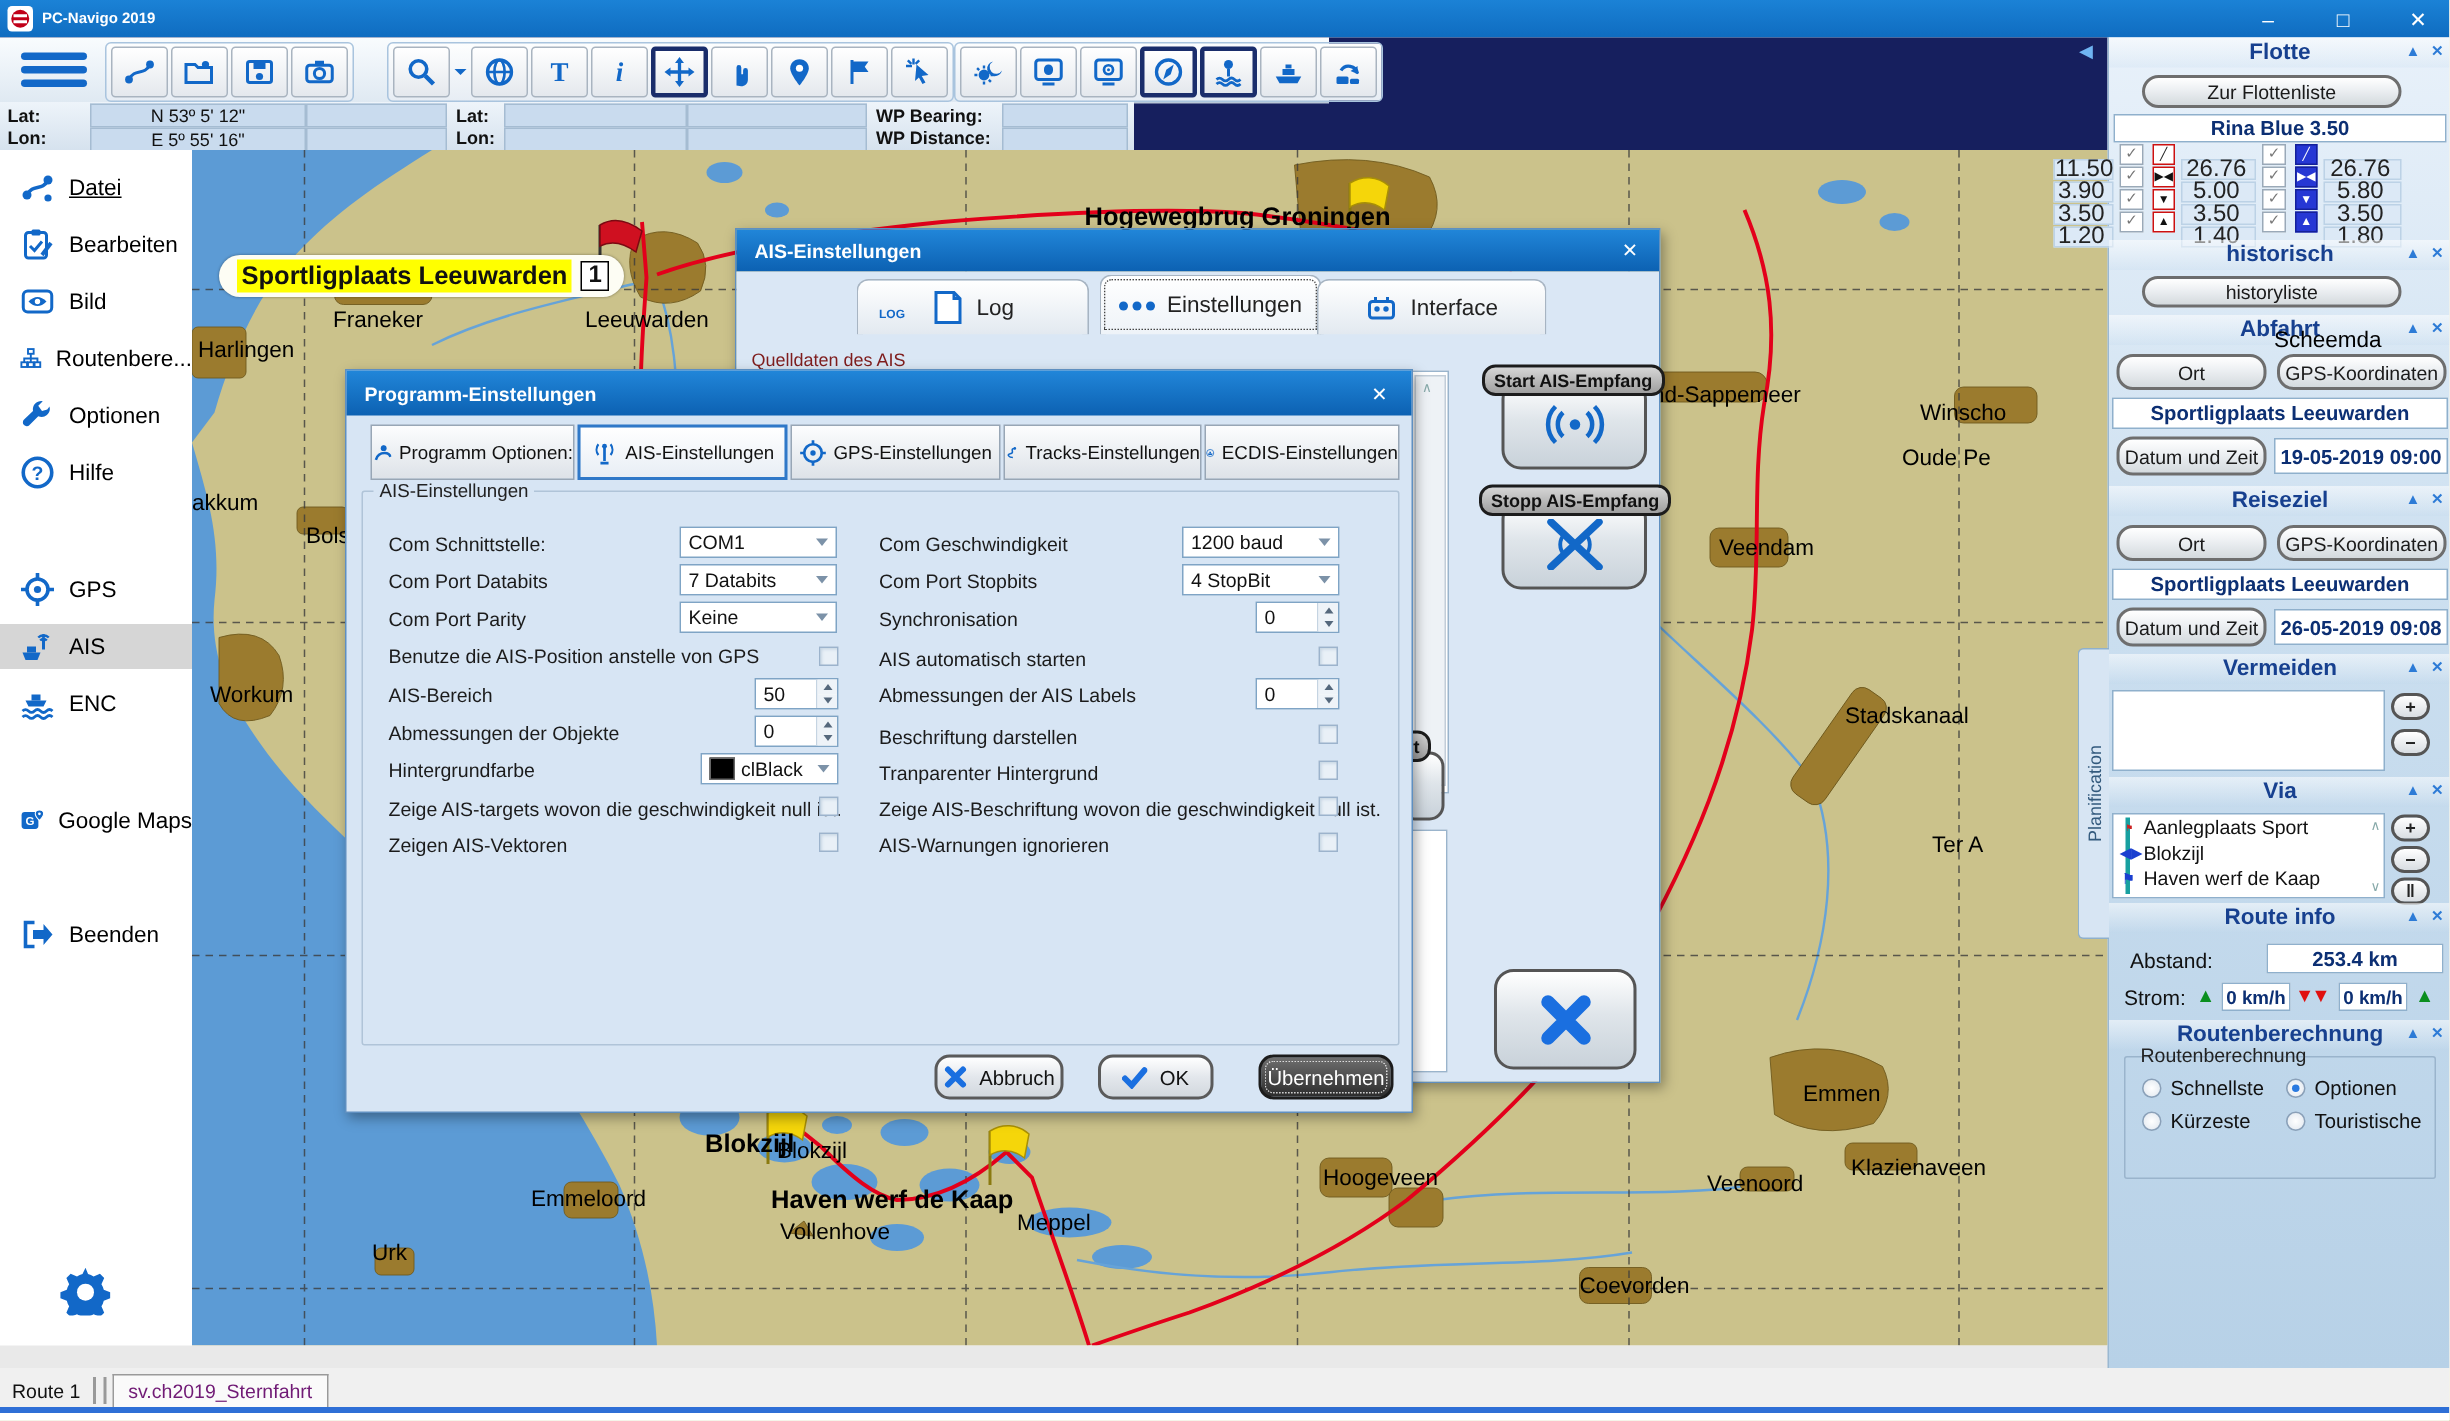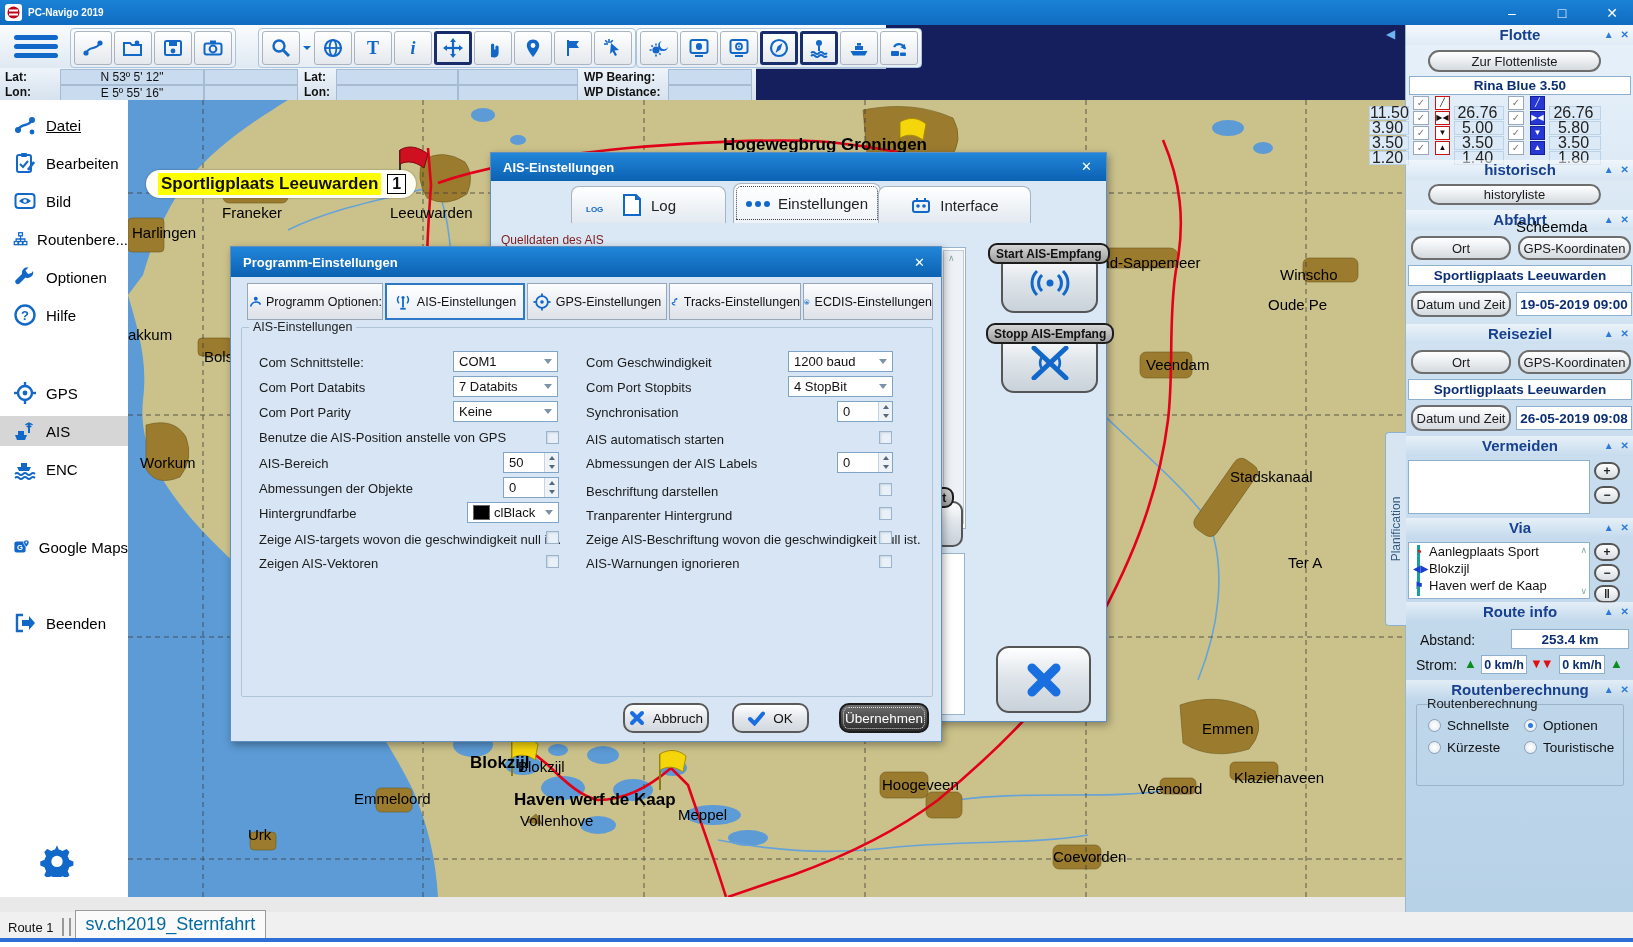--- a/index.html
+++ b/index.html
@@ -139,21 +139,21 @@
   .btn3d{position:absolute;height:30px;border:2px solid #5a5a5a;border-radius:10px;box-sizing:border-box;
     background:linear-gradient(#ffffff,#e3e7ec 50%,#d2d8de);display:flex;align-items:center;justify-content:center;gap:8px;
     font-size:13.5px;color:#111;}
   .btn3d.dark{background:linear-gradient(#6f6f6f,#2c2c2c);color:#fff;border-color:#1c1c1c;outline:1px dotted #ddd;outline-offset:-5px;}
 
   
   .botgap{position:absolute;left:0;top:897px;width:1633px;height:15px;background:#e9e9e9;}
   .statusbar{position:absolute;left:0;top:912px;width:1633px;height:26px;background:#f0f0f0;display:flex;align-items:flex-end;}
   .stab1{font-size:13px;color:#111;padding:3px 8px;}
   .ssep{width:5px;height:18px;border-left:2px solid #999;border-right:2px solid #999;margin:0 4px 2px 0;}
-  .stab2{font-size:18px;color:#0369a1;background:#fafafa;border:1px solid #9a9a9a;border-bottom:none;padding:3px 10px;}
+  .stab2{font-size:13px;color:#701a75;background:#fafafa;border:1px solid #9a9a9a;border-bottom:none;padding:3px 10px;}
   .botline{position:absolute;left:0;top:938px;width:1633px;height:4px;background:#2e6fd6;}
 </style>
 </head>
 <body>
 
 <div class="screen">
 
   <div class="titlebar">
     <span class="logo">
       <svg width="13" height="13" viewBox="0 0 13 13">

